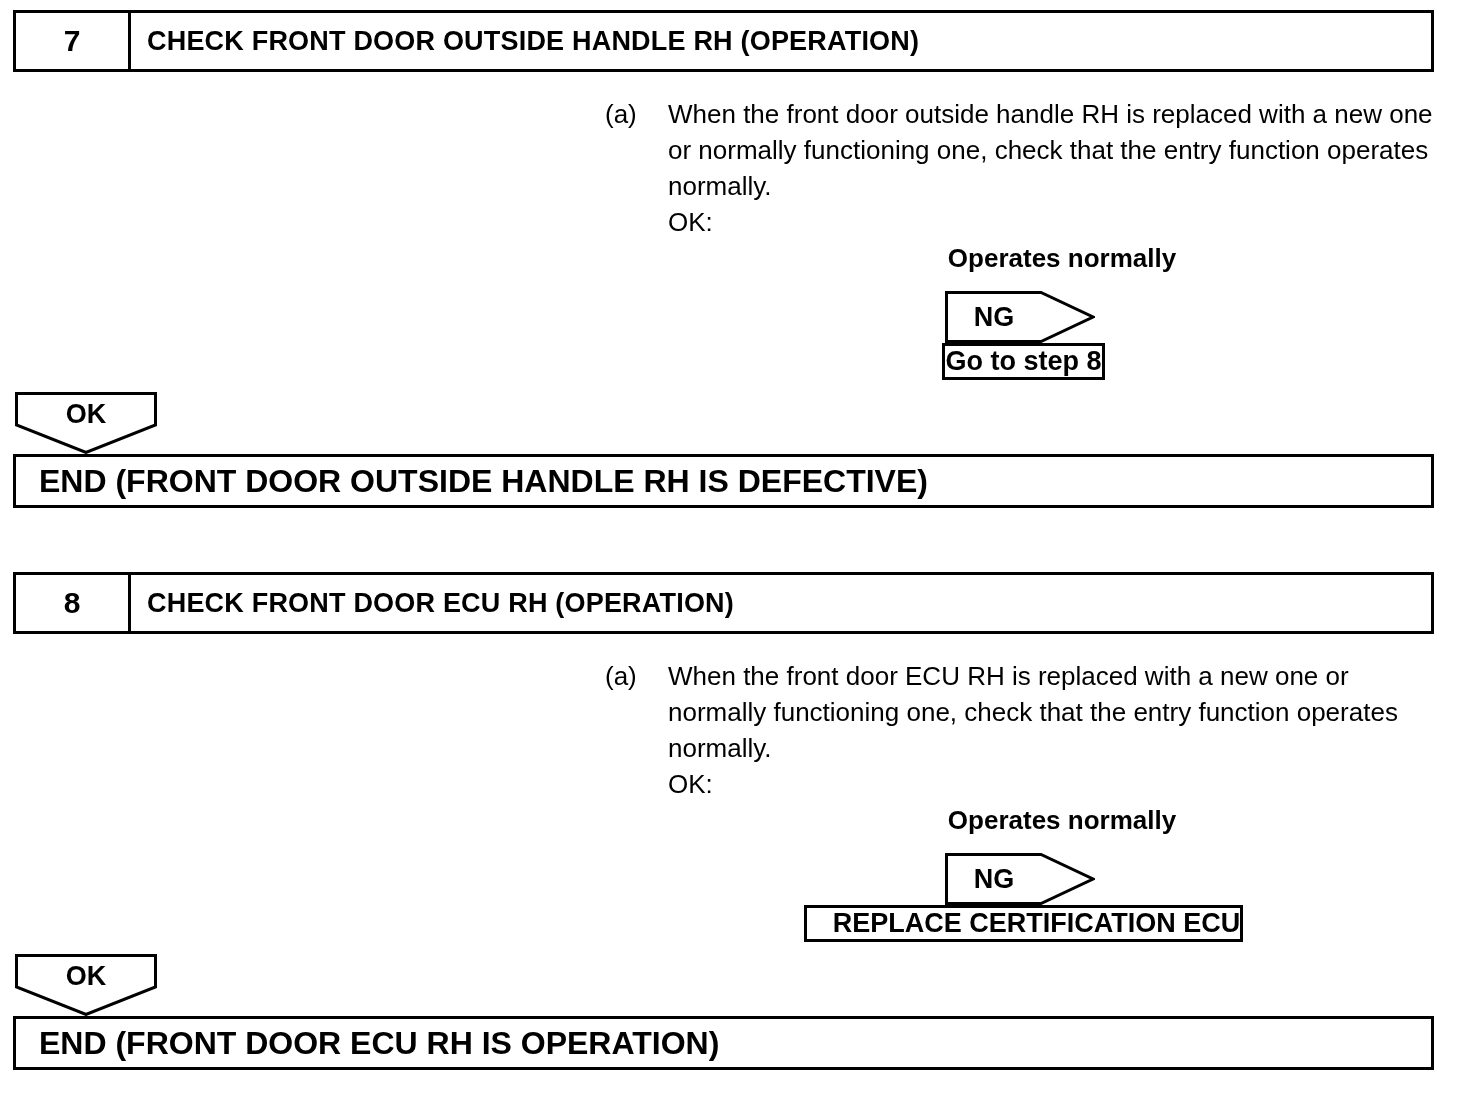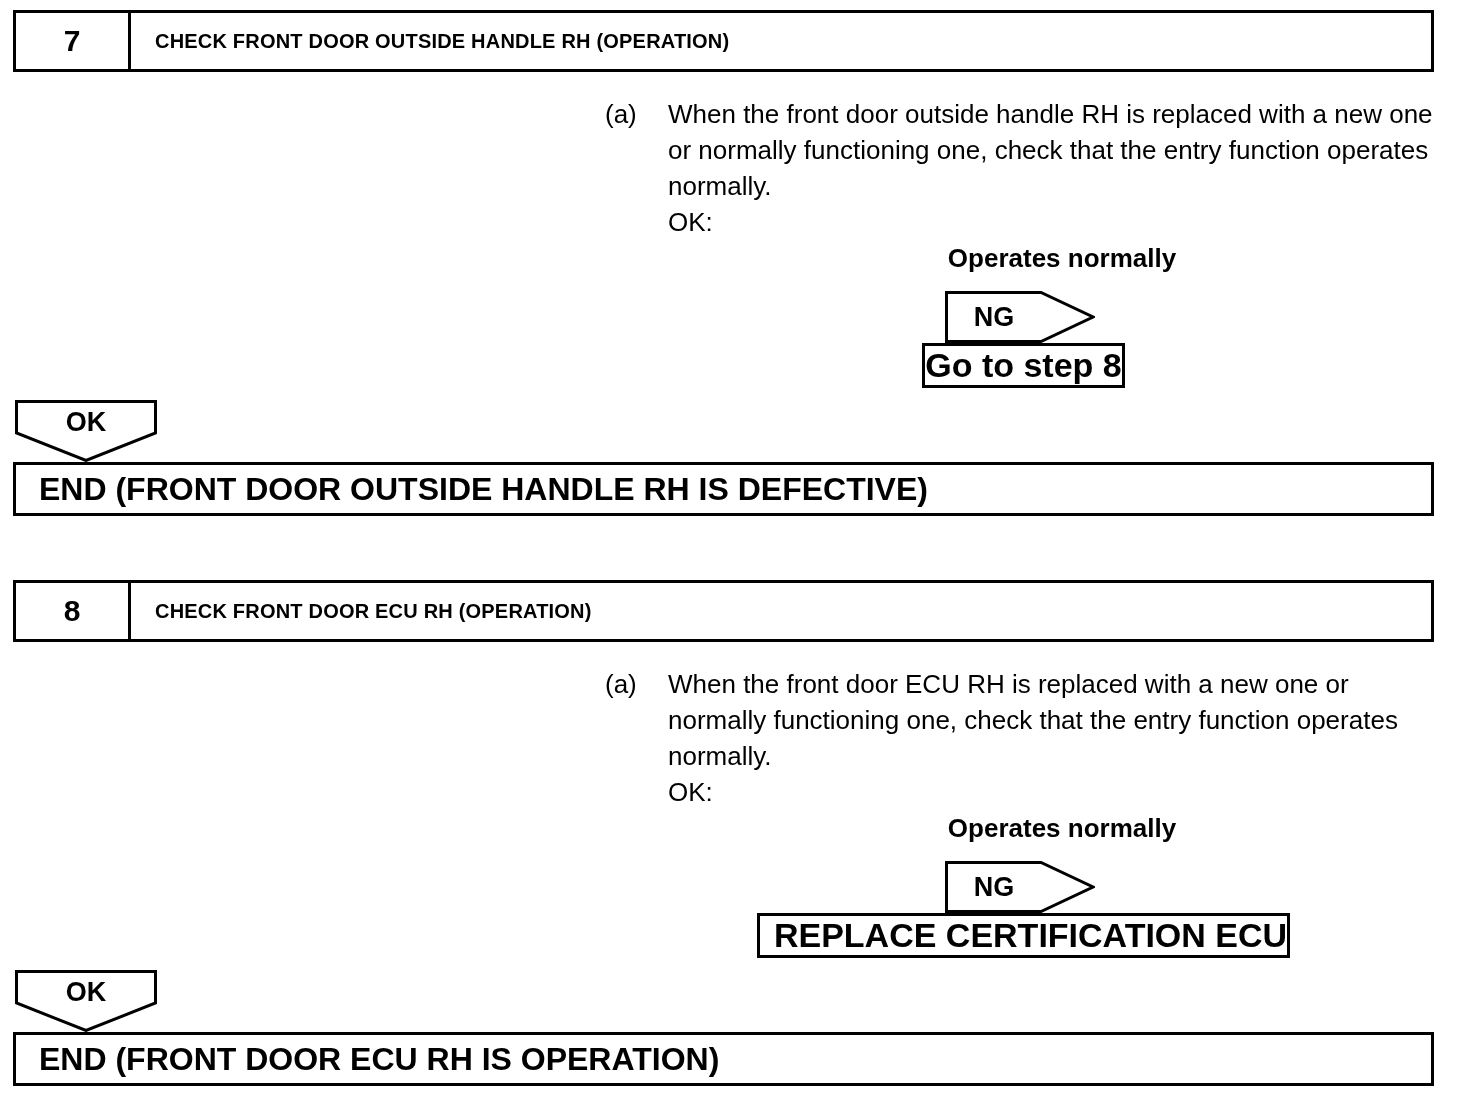--- a/index.html
+++ b/index.html
@@ -34,23 +34,23 @@
     display: flex;
     align-items: center;
     justify-content: center;
     font-weight: bold;
     font-size: 30px;
   }
   .step-title {
     flex: 1;
     display: flex;
     align-items: center;
-    padding-left: 24px;
+    padding-left: 16px;
     font-weight: bold;
-    font-size: 20px;
+    font-size: 27px;
     letter-spacing: 0.2px;
   }
   
   .instruction {
     display: flex;
     margin: 24px 0 0 592px;
     width: 829px;
     font-size: 26px;
     line-height: 36px;
   }
@@ -83,25 +83,25 @@
   }
   .ng-action {
     flex: 1;
     margin-left: 8px;
     border: 3px solid #000;
     height: 52px;
     box-sizing: border-box;
     display: flex;
     align-items: center;
     font-weight: bold;
-    font-size: 34px;
+    font-size: 27px;
     background: #fff;
   }
   .ng-action.centered { justify-content: center; }
-  .ng-action.left { padding-left: 14px; }
+  .ng-action.left { padding-left: 26px; }
   
   .ok-connector {
     display: block;
     margin: 12px 0 0 2px;
   }
   
   .end-box {
     border: 3px solid #000;
     height: 54px;
     box-sizing: border-box;

